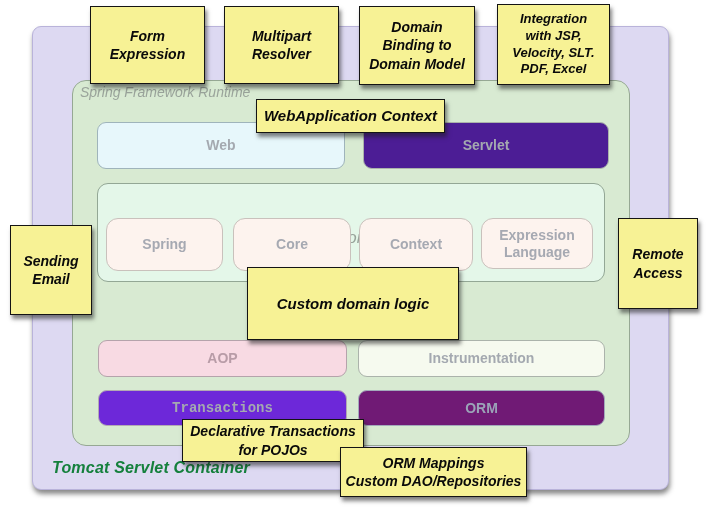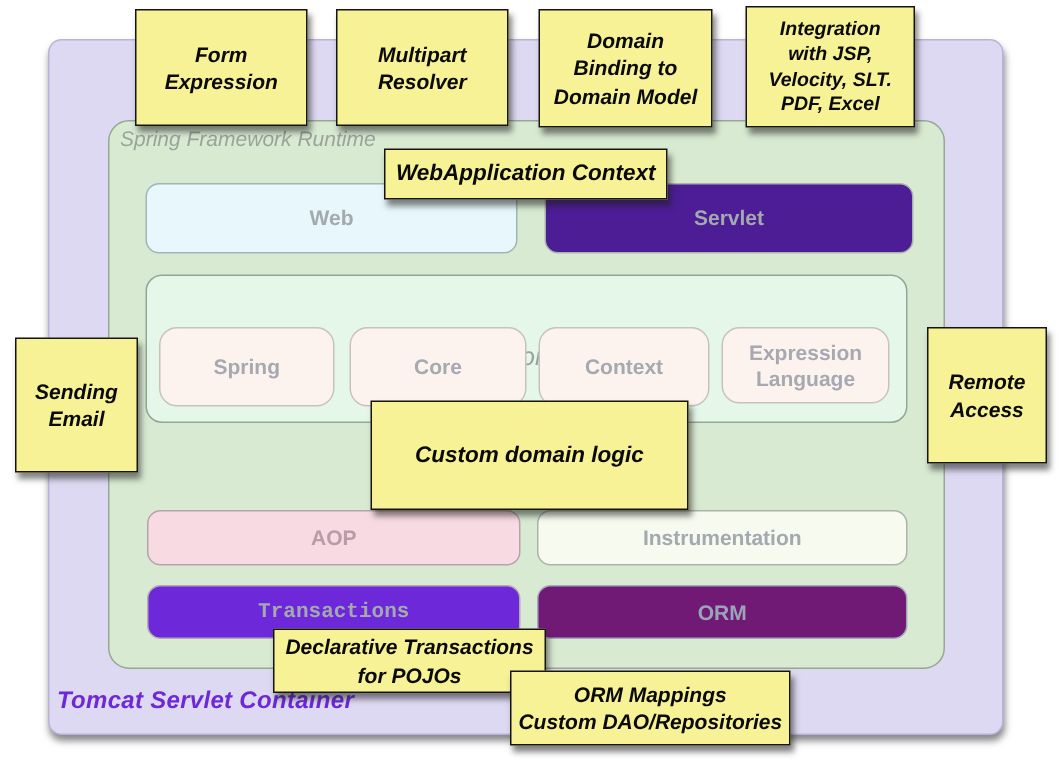--- a/index.html
+++ b/index.html
@@ -2,22 +2,22 @@
 <html><head>
 <meta charset="utf-8">
 <style>
   html,body{margin:0;padding:0;background:#fff;font-family:"Liberation Sans",sans-serif;}
   #canvas{position:relative;width:706px;height:510px;background:#fff;overflow:hidden;}
 
   
   .tomcat{position:absolute;left:32px;top:26px;width:635px;height:462px;
     background:#ddd9f2;border:1px solid #b9b3da;border-radius:9px;
     box-shadow:1px 4px 5px rgba(40,40,40,.55);}
-  .tomcat-label{position:absolute;left:38px;top:459px;font-size:16px;font-weight:bold;
-    font-style:italic;color:#6d28d9;letter-spacing:.2px;}
+  .tomcat-label{position:absolute;left:52px;top:459px;font-size:16px;font-weight:bold;
+    font-style:italic;color:#15803d;letter-spacing:.2px;}
 
   
   .runtime{position:absolute;left:72px;top:80px;width:556px;height:364px;
     background:#d8ead2;border:1px solid #96a894;border-radius:14px;}
   .runtime-label{position:absolute;left:80px;top:84px;font-size:14px;font-style:italic;
     color:#9aa49b;}
 
   
   .box{position:absolute;display:flex;align-items:center;justify-content:center;
     text-align:center;font-weight:bold;font-size:14px;color:#a4a9b0;border-radius:9px;

